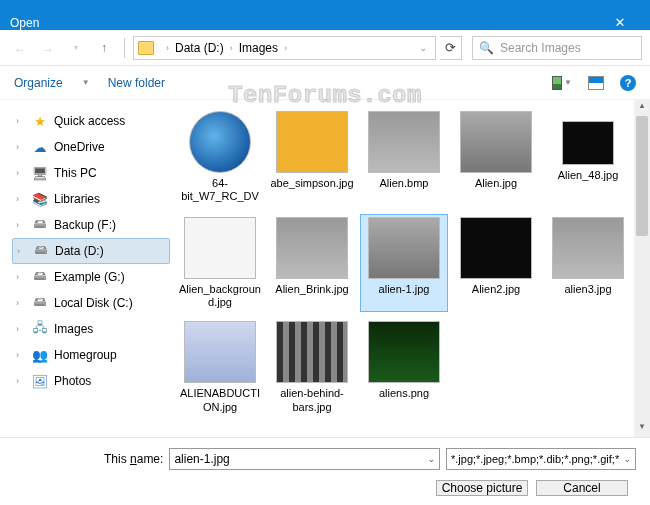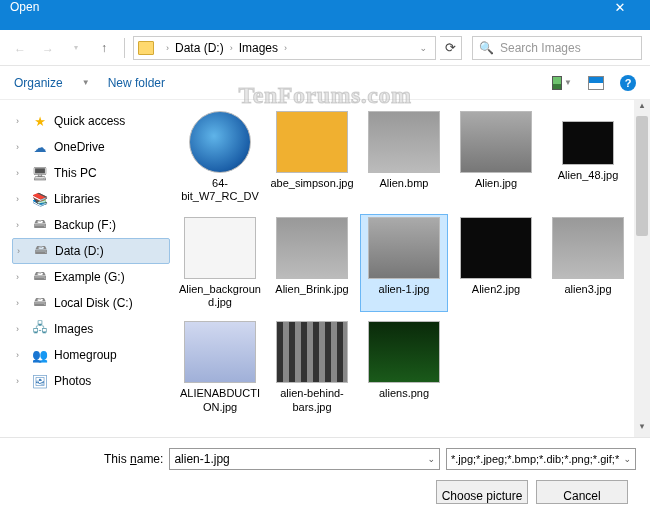--- a/index.html
+++ b/index.html
@@ -1,18 +1,18 @@
 <!DOCTYPE html>
 <html><head>
 <meta charset="utf-8">
 <style>
 * { box-sizing: border-box; margin: 0; padding: 0; font-family: "Segoe UI", Arial, sans-serif; }
 body { width: 650px; height: 505px; overflow: hidden; background: #fff; }
 
-.titlebar { height: 30px; background: #0f82d8; color: #fff; display: flex; align-items: flex-start; padding: 0 10px; font-size: 12px; }
+.titlebar { height: 30px; background: #0f82d8; color: #fff; display: flex; align-items: flex-end; padding: 0 10px; font-size: 12px; }
 .titlebar .title { flex: 1; }
 .titlebar .close { width: 40px; text-align: center; font-size: 13px; cursor: pointer; }
 
 .navbar { height: 36px; border-bottom: 1px solid #e5e5e5; display: flex; align-items: center; padding: 0 8px; gap: 4px; }
 .nav-btn { width: 24px; height: 24px; display: flex; align-items: center; justify-content: center; font-size: 12px; color: #666; cursor: pointer; }
 .nav-btn.disabled { color: #ccc; }
 .nav-sep { width: 1px; height: 20px; background: #ccc; margin: 0 4px; }
 .breadcrumb { flex: 1; height: 24px; border: 1px solid #ccc; display: flex; align-items: center; font-size: 12px; padding: 0 4px; background: #fff; }
 .breadcrumb .folder-ico { width: 16px; height: 14px; background: #ffd96e; border: 1px solid #d4a935; border-radius: 1px; margin-right: 6px; }
 .breadcrumb span.sep { margin: 0 6px; color: #888; font-size: 9px; }
@@ -60,23 +60,23 @@
 
 .bottom { padding: 10px 14px 12px; border-top: 1px solid #e5e5e5; }
 .filename-row { display: flex; align-items: center; gap: 6px; margin-bottom: 10px; }
 .filename-row label { font-size: 12px; padding-left: 90px; }
 .filename-row label u { text-decoration: underline; }
 .filename-input { flex: 1; height: 22px; border: 1px solid #999; font-size: 12px; padding: 0 4px; display: flex; align-items: center; justify-content: space-between; }
 .filename-input .drop { font-size: 9px; color: #555; }
 .filetype-select { width: 190px; height: 22px; border: 1px solid #999; font-size: 11px; padding: 0 4px; display: flex; align-items: center; justify-content: space-between; overflow: hidden; white-space: nowrap; }
 .filetype-select .drop { font-size: 9px; color: #555; margin-left: 4px; }
 .button-row { display: flex; justify-content: flex-end; gap: 8px; padding-right: 8px; }
-.btn { min-width: 92px; height: 24px; border: 1px solid #aaa; background: #f0f0f0; font-size: 12px; cursor: pointer; display: flex; align-items: flex-end; justify-content: center; }
-
-.watermark { position: absolute; left: 50%; top: 82px; transform: translateX(-50%); font-size: 24px; font-weight: 600; color: rgba(210,210,210,0.55); letter-spacing: 0.5px; pointer-events: none; font-family: Liberation Serif, serif; -webkit-text-stroke: 1px rgba(160,160,160,0.45); }
+.btn { min-width: 92px; height: 16px; border: 1px solid #aaa; background: #f0f0f0; font-size: 12px; cursor: pointer; display: flex; align-items: flex-start; justify-content: center; }
+
+.watermark { position: absolute; left: 50%; top: 82px; transform: translateX(-50%); font-size: 24px; font-weight: 600; color: rgba(210,210,210,0.55); letter-spacing: 0.5px; pointer-events: none; font-family: Liberation Mono, monospace; -webkit-text-stroke: 1px rgba(160,160,160,0.45); }
 
 
 .th-disc { background: radial-gradient(circle at 40% 40%, #5fb4e9 0%, #1b5fa8 70%, #0a2e55 100%); border-radius: 50%; width: 62px; height: 62px; }
 .th-yellow { background: #f0b030; }
 .th-grey1 { background: linear-gradient(#999, #bbb); }
 .th-grey2 { background: linear-gradient(#aaa, #777); }
 .th-dark { background: #0a0a0a; }
 .th-white { background: #f5f5f5; }
 .th-bars { background: repeating-linear-gradient(90deg, #333 0 6px, #888 6px 12px); }
 .th-green { background: linear-gradient(#0a2a0a, #1a5a1a); }

